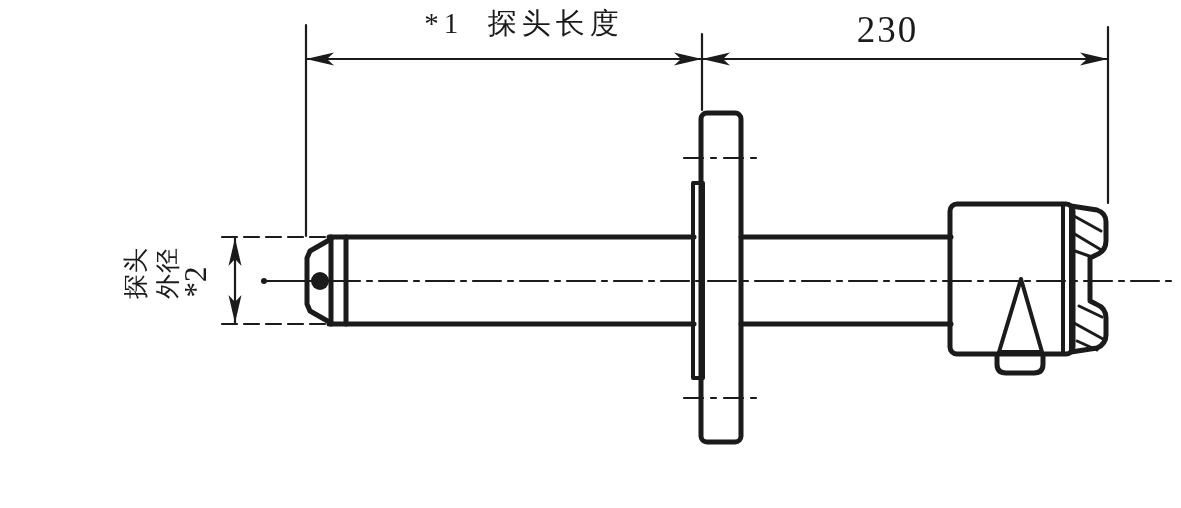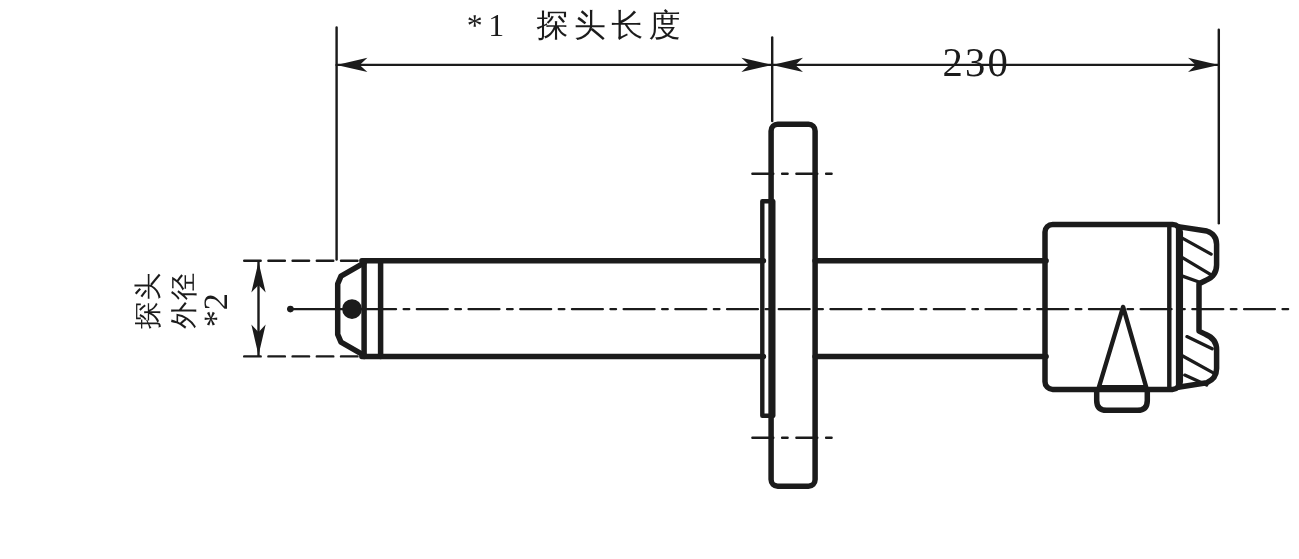--- a/index.html
+++ b/index.html
@@ -36,21 +36,20 @@
     letter-spacing: 5px;
     white-space: pre;
   }
   .lbl.dim-230 {
     left: 845px;
     top: 8px;
     width: 85px;
     text-align: center;
     font-size: 37px;
     letter-spacing: 2px;
-    margin-top: 28px;
   }
   .lbl.od-label {
     left: 126px;
     top: 239px;
     width: 52px;
     height: 68px;
     transform: rotate(-90deg);
     display: flex;
     flex-direction: column;
     align-items: center;

